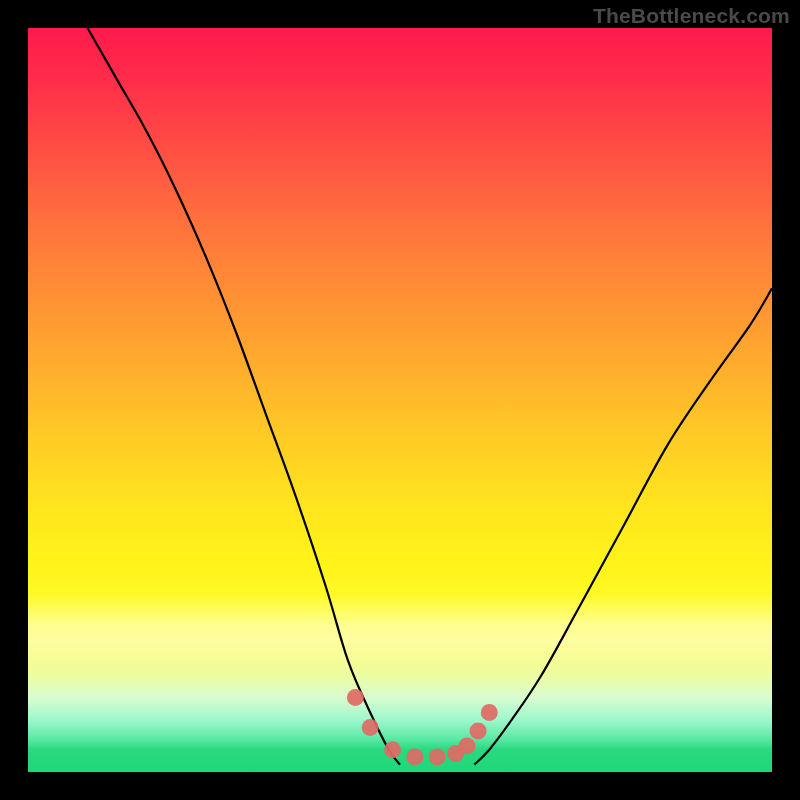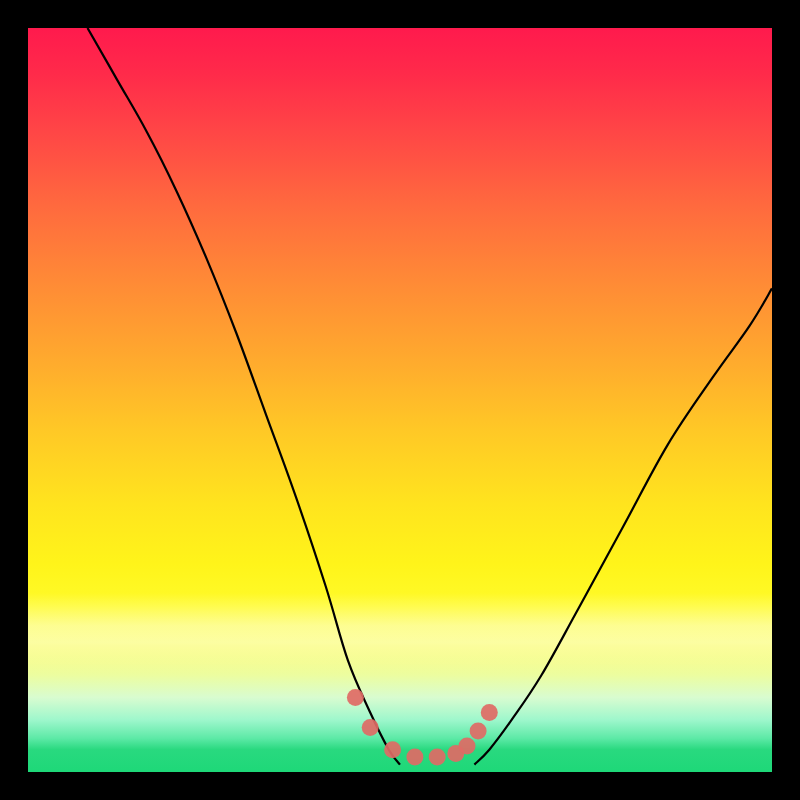--- a/index.html
+++ b/index.html
@@ -97,13 +97,14 @@
           <circle cx="386.9" cy="729.1" r="8.5" fill="#e06a65" fill-opacity="0.92"></circle>
           <circle cx="409.2" cy="729.1" r="8.5" fill="#e06a65" fill-opacity="0.92"></circle>
           <circle cx="427.8" cy="725.4" r="8.5" fill="#e06a65" fill-opacity="0.92"></circle>
           <circle cx="439.0" cy="718.0" r="8.5" fill="#e06a65" fill-opacity="0.92"></circle>
           <circle cx="450.1" cy="703.1" r="8.5" fill="#e06a65" fill-opacity="0.92"></circle>
           <circle cx="461.3" cy="684.5" r="8.5" fill="#e06a65" fill-opacity="0.92"></circle>
         </g>
     </svg>
   </div>
 
+  <div class="watermark">TheBottleneck.com</div>
 </div>
 
 </body></html>

